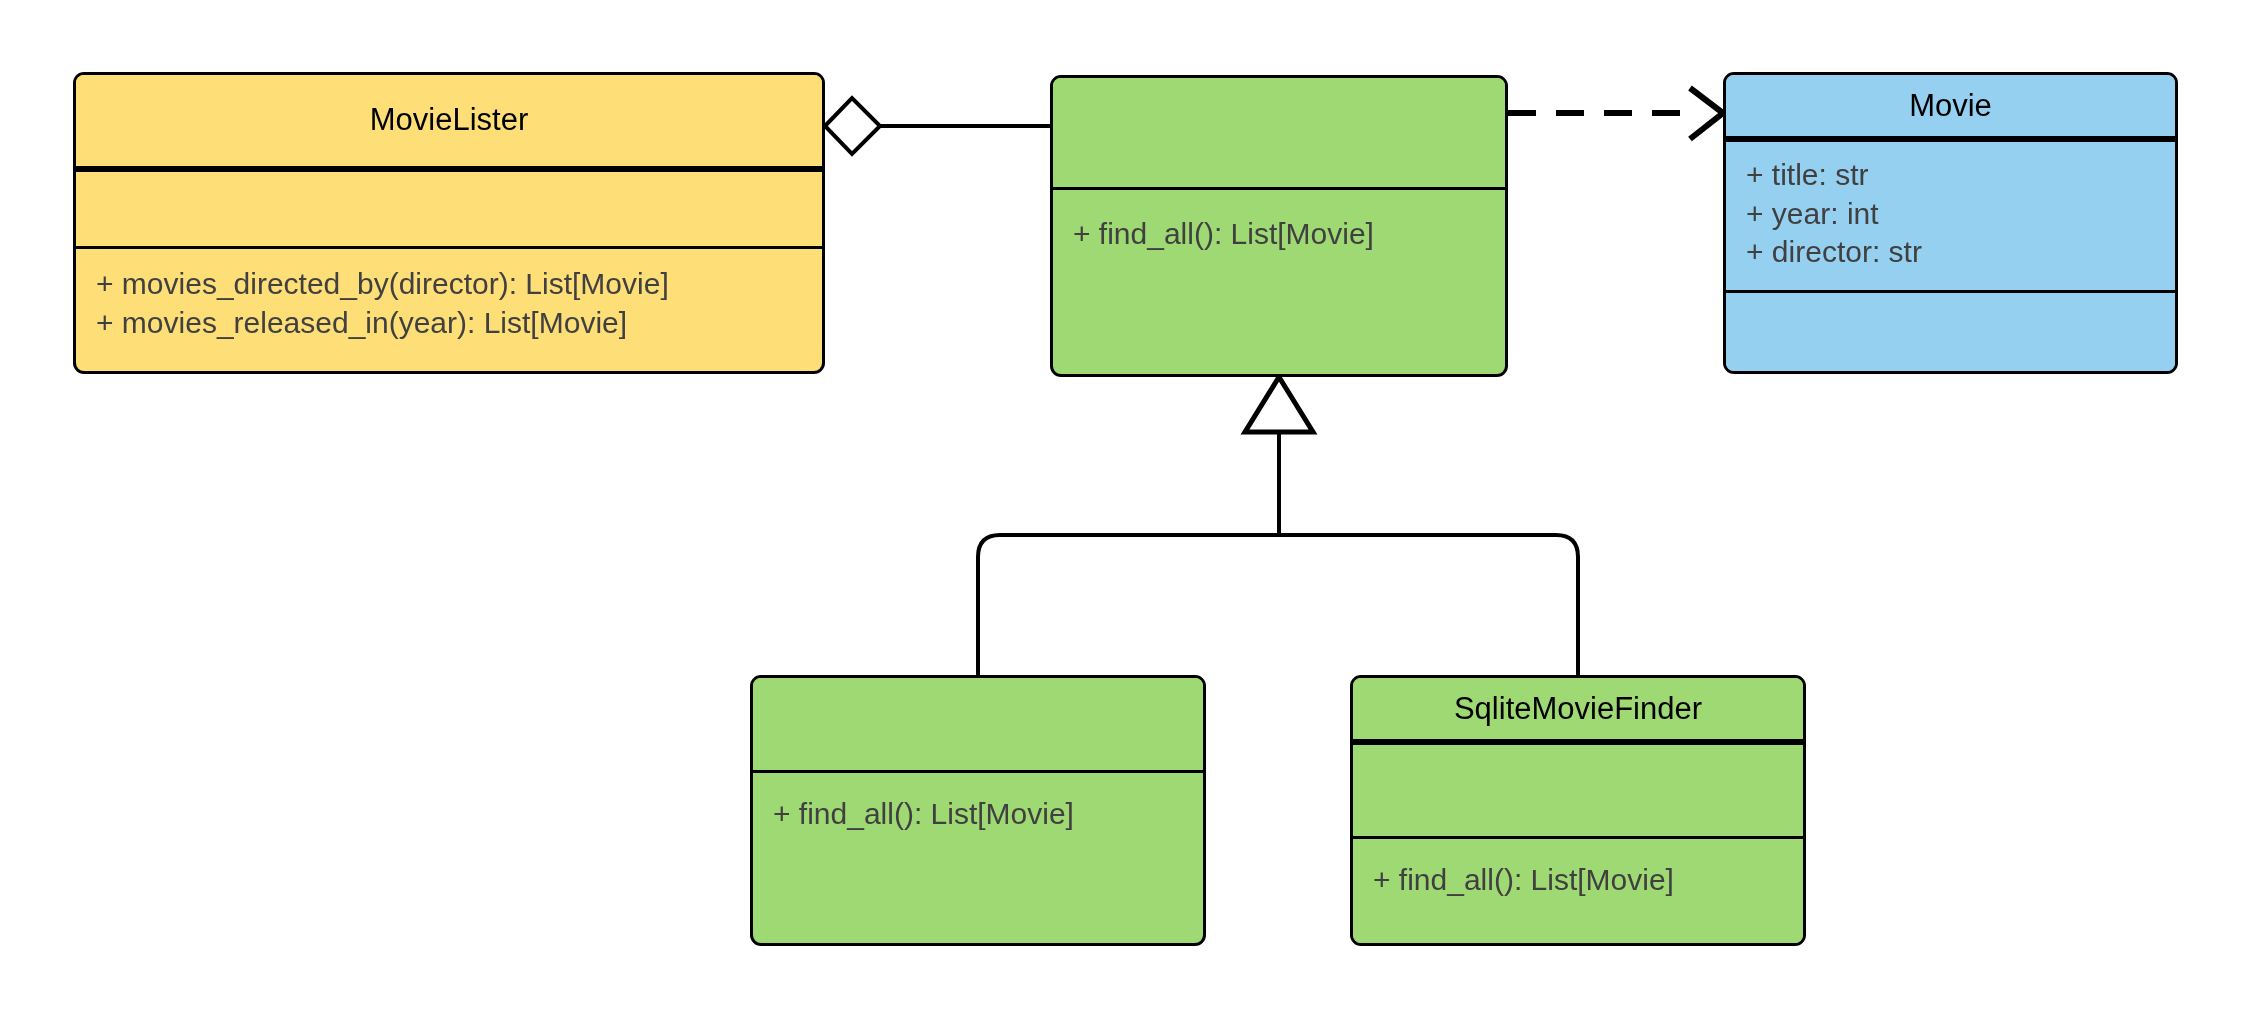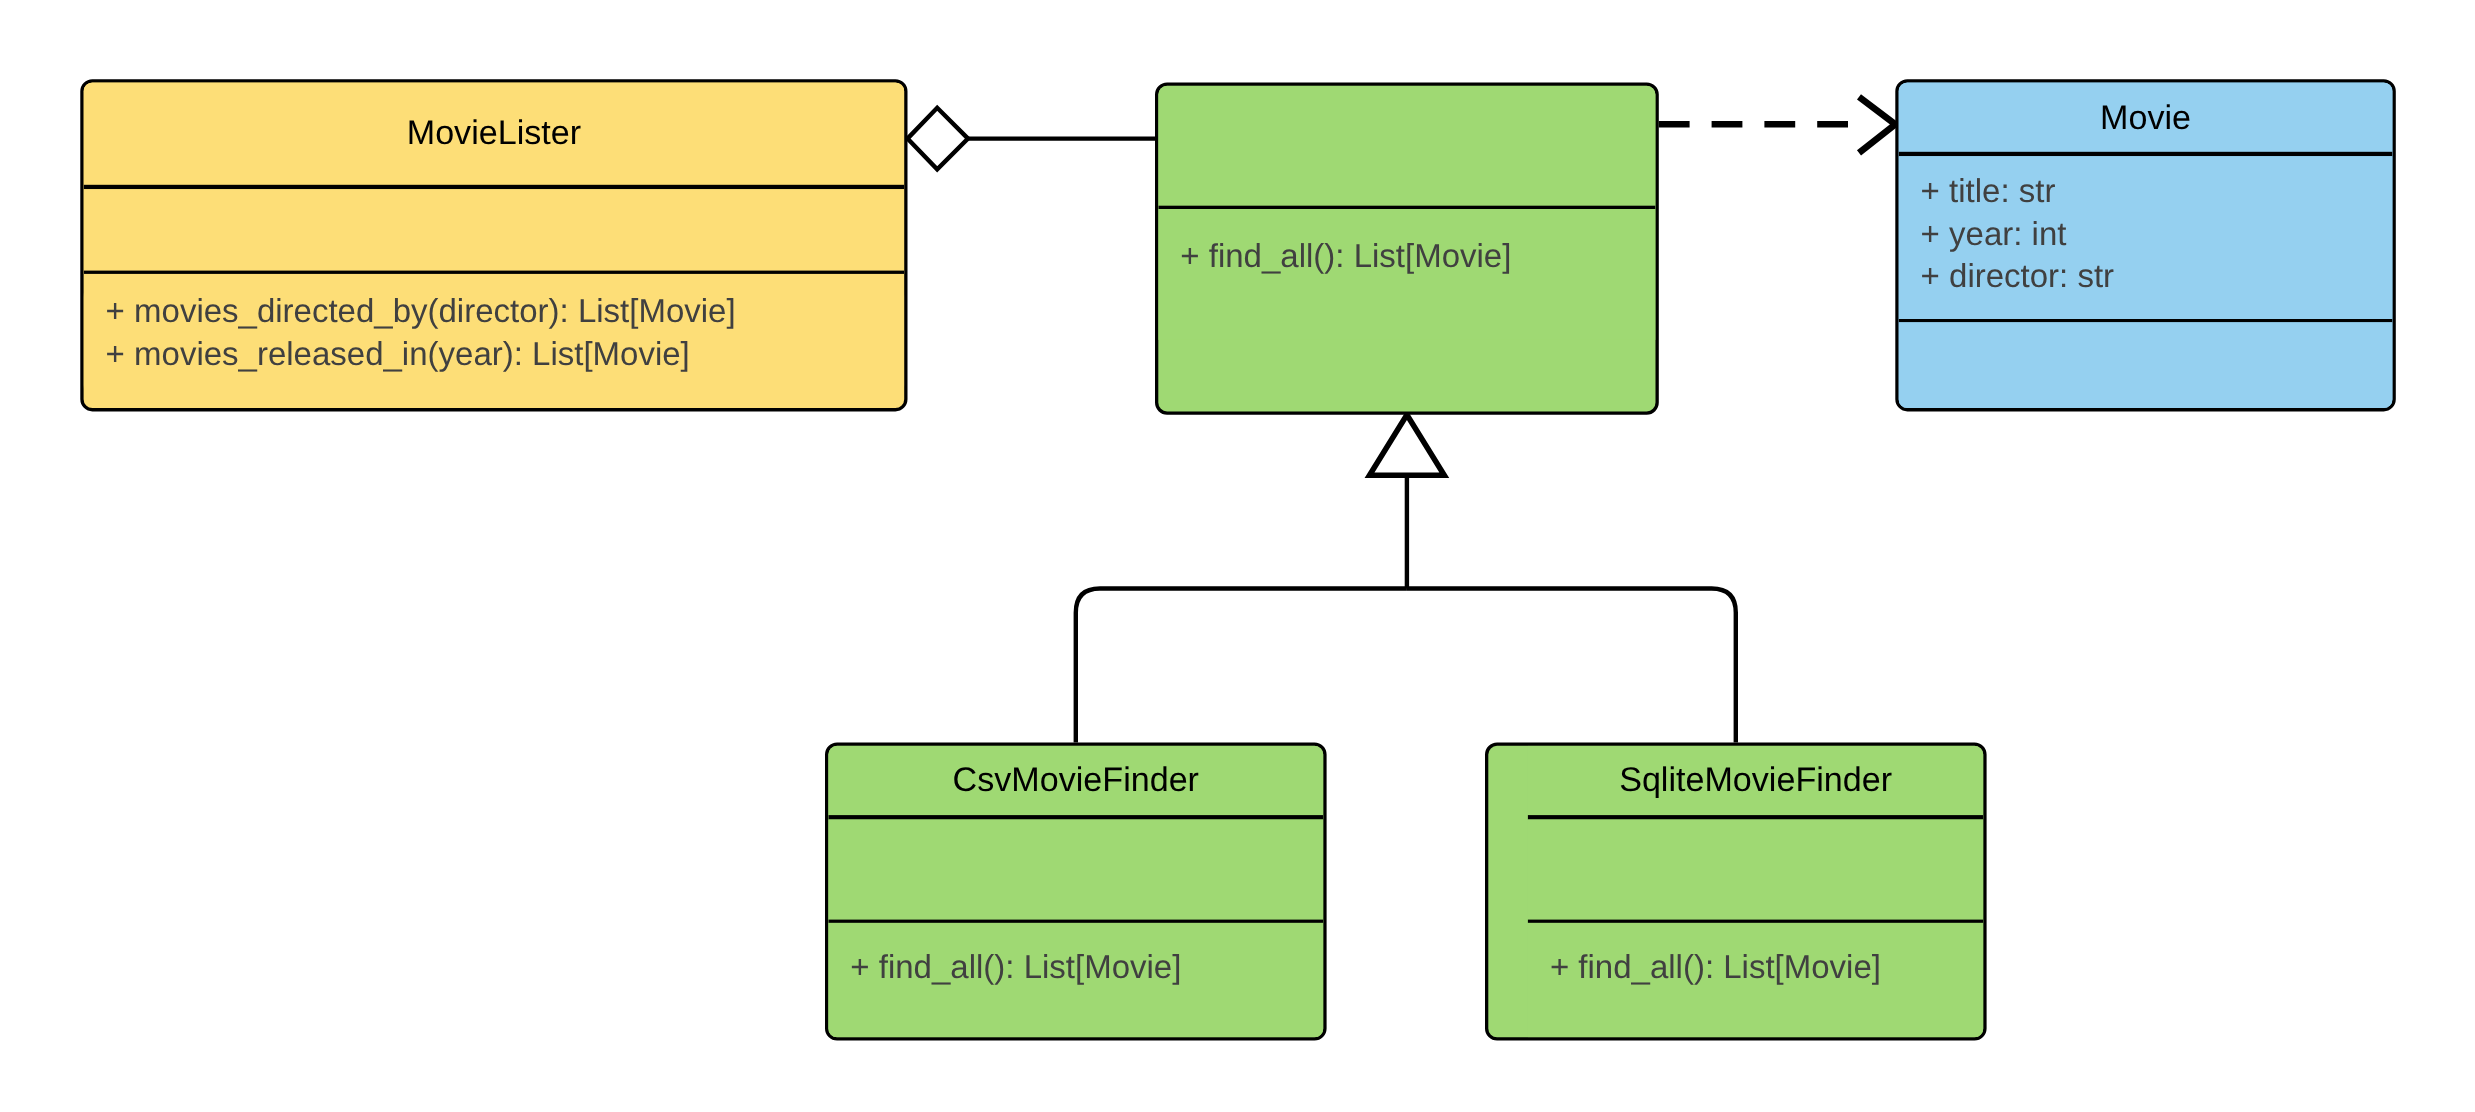--- a/index.html
+++ b/index.html
@@ -39,21 +39,21 @@
   }
   .uml-name {
     display: flex;
     align-items: center;
     justify-content: center;
     text-align: left;
     font-size: 31px;
     line-height: 1.1;
     color: #000000;
     box-sizing: border-box;
-    border-bottom: 4px solid #3b82f6;
+    border-bottom: 6px solid #3b82f6;
   }
   .uml-attrs, .uml-ops {
     box-sizing: border-box;
     padding: 10px 20px 10px 20px;
     font-size: 30px;
     line-height: 1.28;
     color: #404040;
   }
   .uml-attrs {
     border-bottom: 3px solid #000000;
@@ -90,21 +90,21 @@
   .box-movie .uml-ops   { height: 79px; }
 
   .box-csvmoviefinder {
     left: 750px; top: 675px; width: 456px; height: 271px;
   }
   .box-csvmoviefinder .uml-name  { height: 68px; }
   .box-csvmoviefinder .uml-attrs { height: 95px; }
   .box-csvmoviefinder .uml-ops   { height: 105px; padding-top: 22px; }
 
   .box-sqlitemoviefinder {
-    left: 1350px; top: 675px; width: 456px; height: 271px; padding-left: 36px;
+    left: 1350px; top: 675px; width: 456px; height: 271px;
   }
   .box-sqlitemoviefinder .uml-name  { height: 68px; }
   .box-sqlitemoviefinder .uml-attrs { height: 95px; }
   .box-sqlitemoviefinder .uml-ops   { height: 105px; padding-top: 22px; }
 </style>
 </head>
 <body>
 
 <div id="canvas" style="background: rgb(255, 255, 255);">
 
@@ -152,21 +152,20 @@
     <div class="uml-name fill-blue" style="background: rgb(149, 208, 240); border-bottom-color: rgb(0, 0, 0);">Movie</div>
     <div class="uml-attrs fill-blue" style="background: rgb(149, 208, 240); border-bottom-color: rgb(0, 0, 0);">
       <div class="uml-row">+ title: str</div>
       <div class="uml-row">+ year: int</div>
       <div class="uml-row">+ director: str</div>
     </div>
     <div class="uml-ops fill-blue" style="background: rgb(149, 208, 240);"></div>
   </div>
 
   <div class="uml-class box-csvmoviefinder fill-green" style="background: rgb(159, 217, 115); border-color: rgb(0, 0, 0);">
-    <div class="uml-name fill-green" style="background: rgb(159, 217, 115); border-bottom-color: rgb(0, 0, 0);">CsvMovieFinder</div>
     <div class="uml-attrs fill-green" style="background: rgb(159, 217, 115); border-bottom-color: rgb(0, 0, 0);"></div>
     <div class="uml-ops fill-green" style="background: rgb(159, 217, 115);">
       <div class="uml-row">+ find_all(): List[Movie]</div>
     </div>
   </div>
 
   <div class="uml-class box-sqlitemoviefinder fill-green" style="background: rgb(159, 217, 115); border-color: rgb(0, 0, 0);">
     <div class="uml-name fill-green" style="background: rgb(159, 217, 115); border-bottom-color: rgb(0, 0, 0);">SqliteMovieFinder</div>
     <div class="uml-attrs fill-green" style="background: rgb(159, 217, 115); border-bottom-color: rgb(0, 0, 0);"></div>
     <div class="uml-ops fill-green" style="background: rgb(159, 217, 115);">

